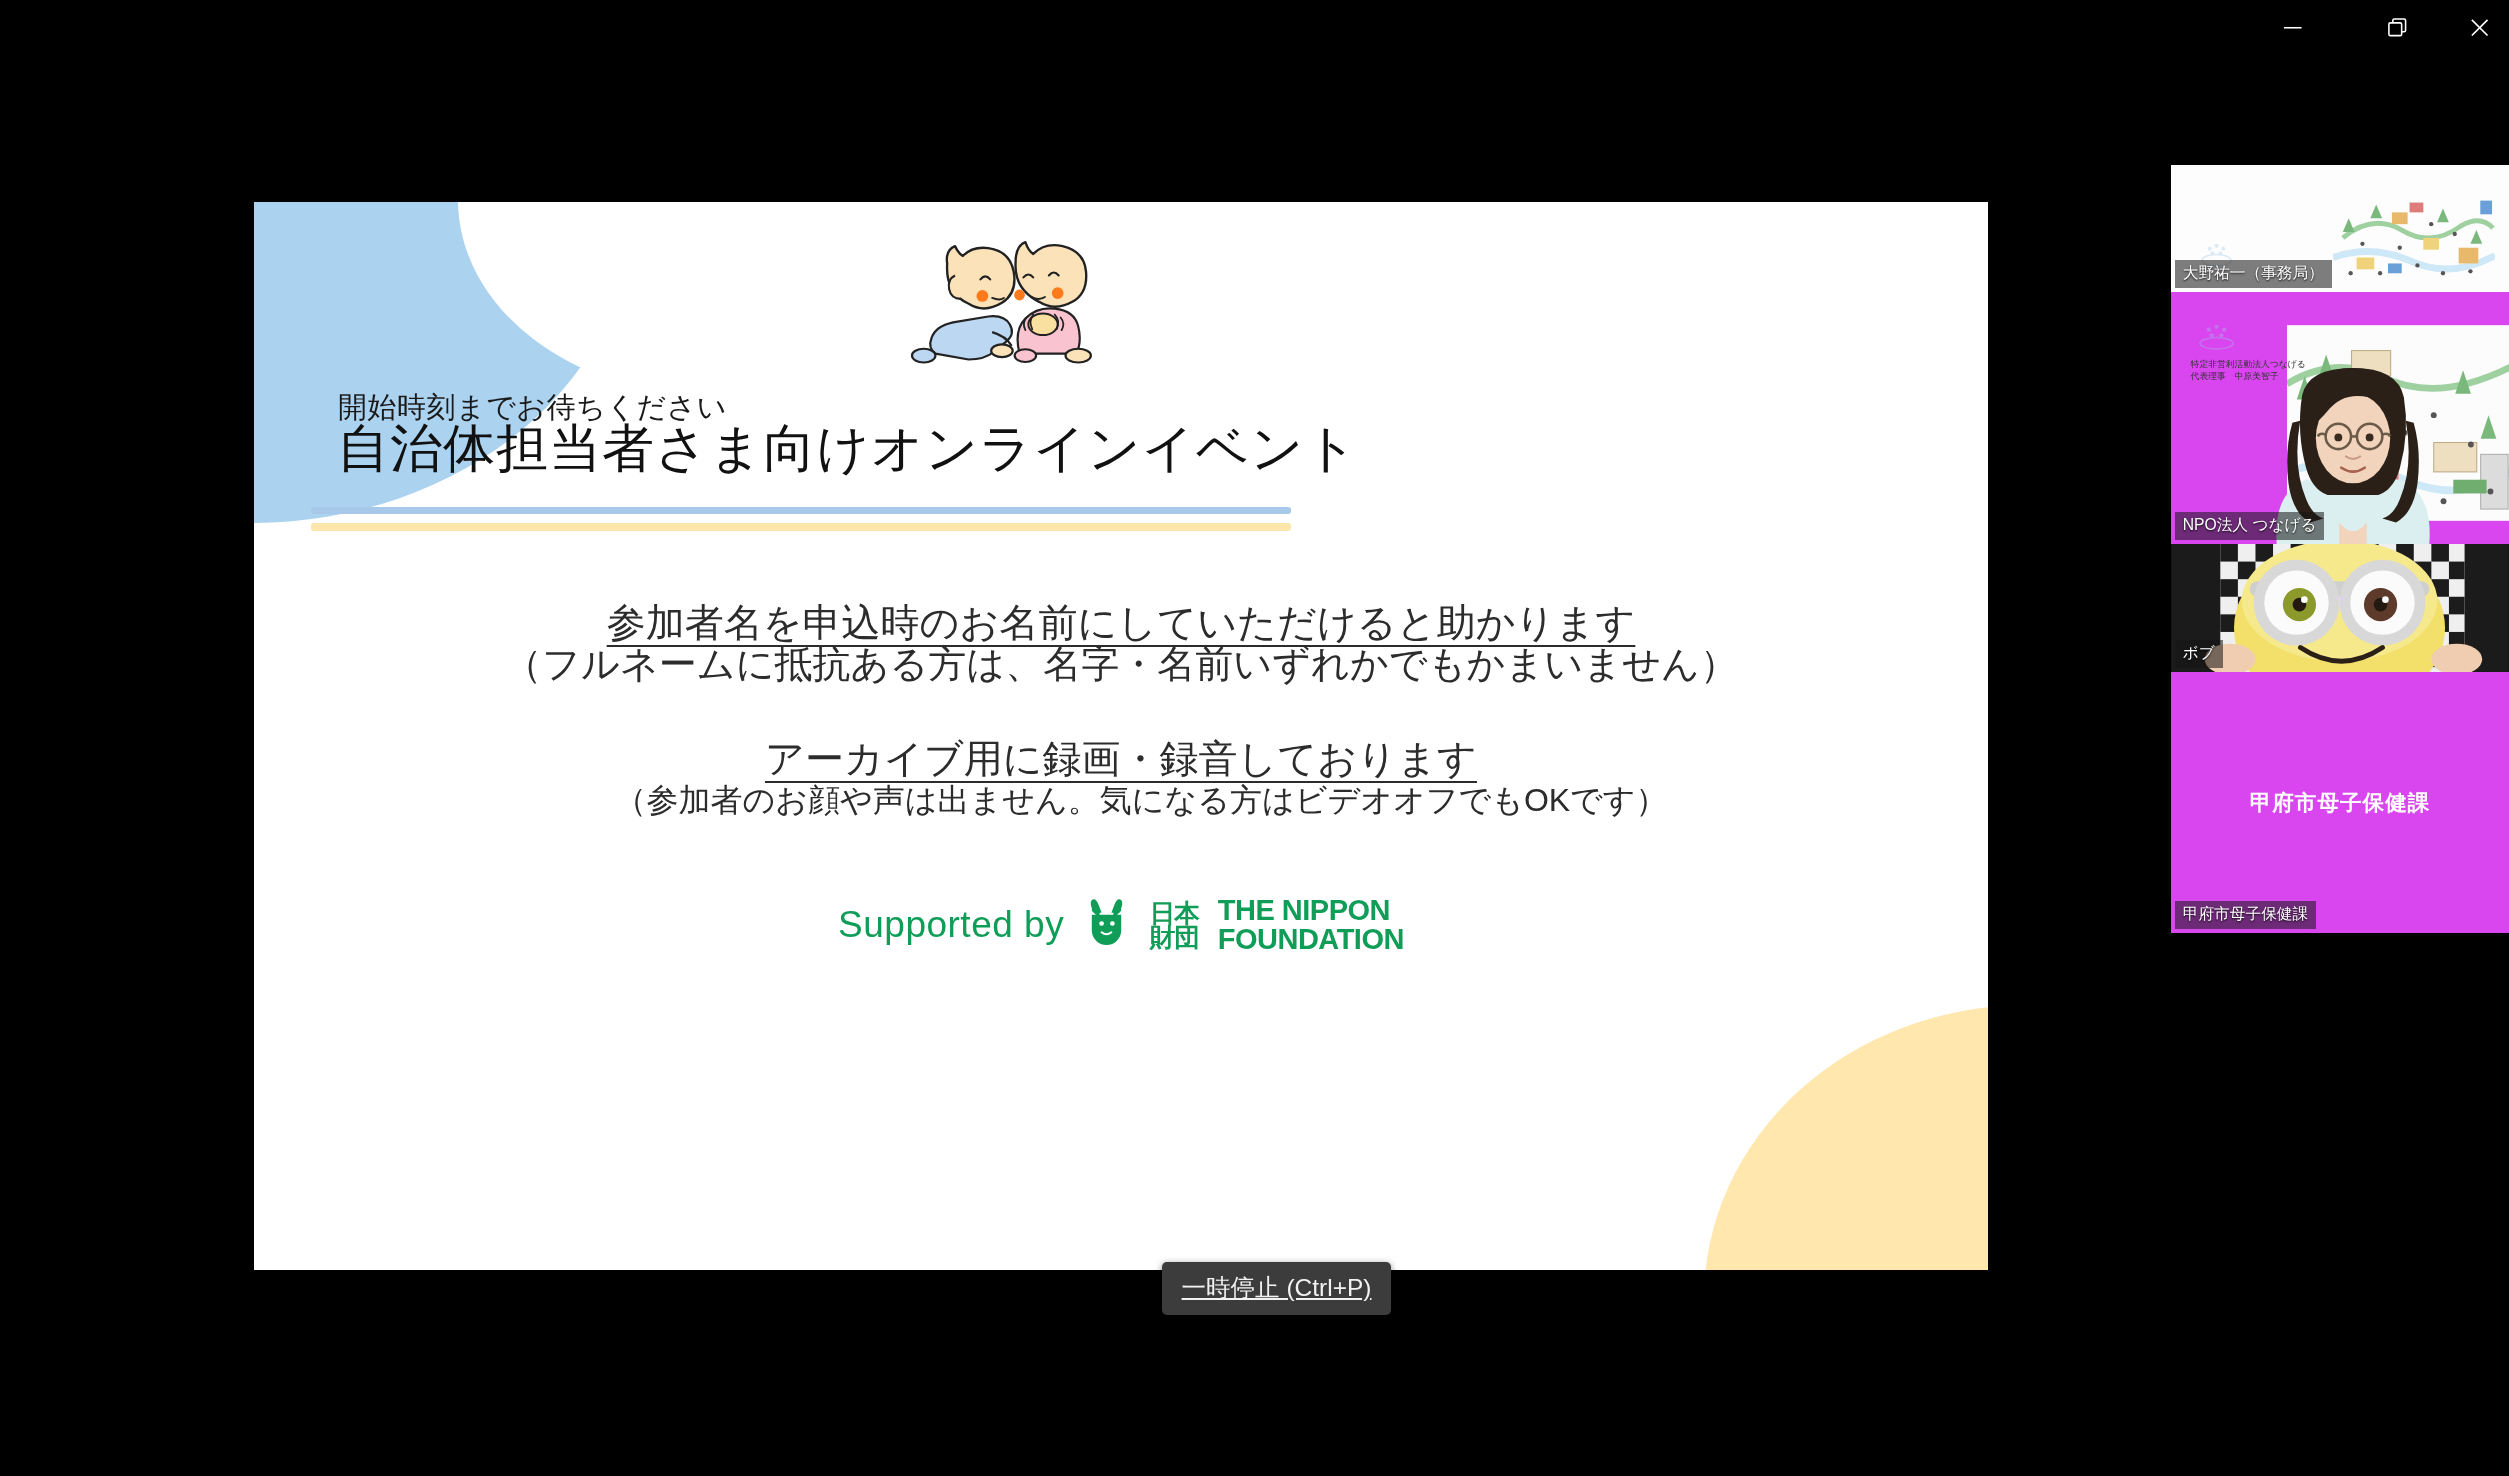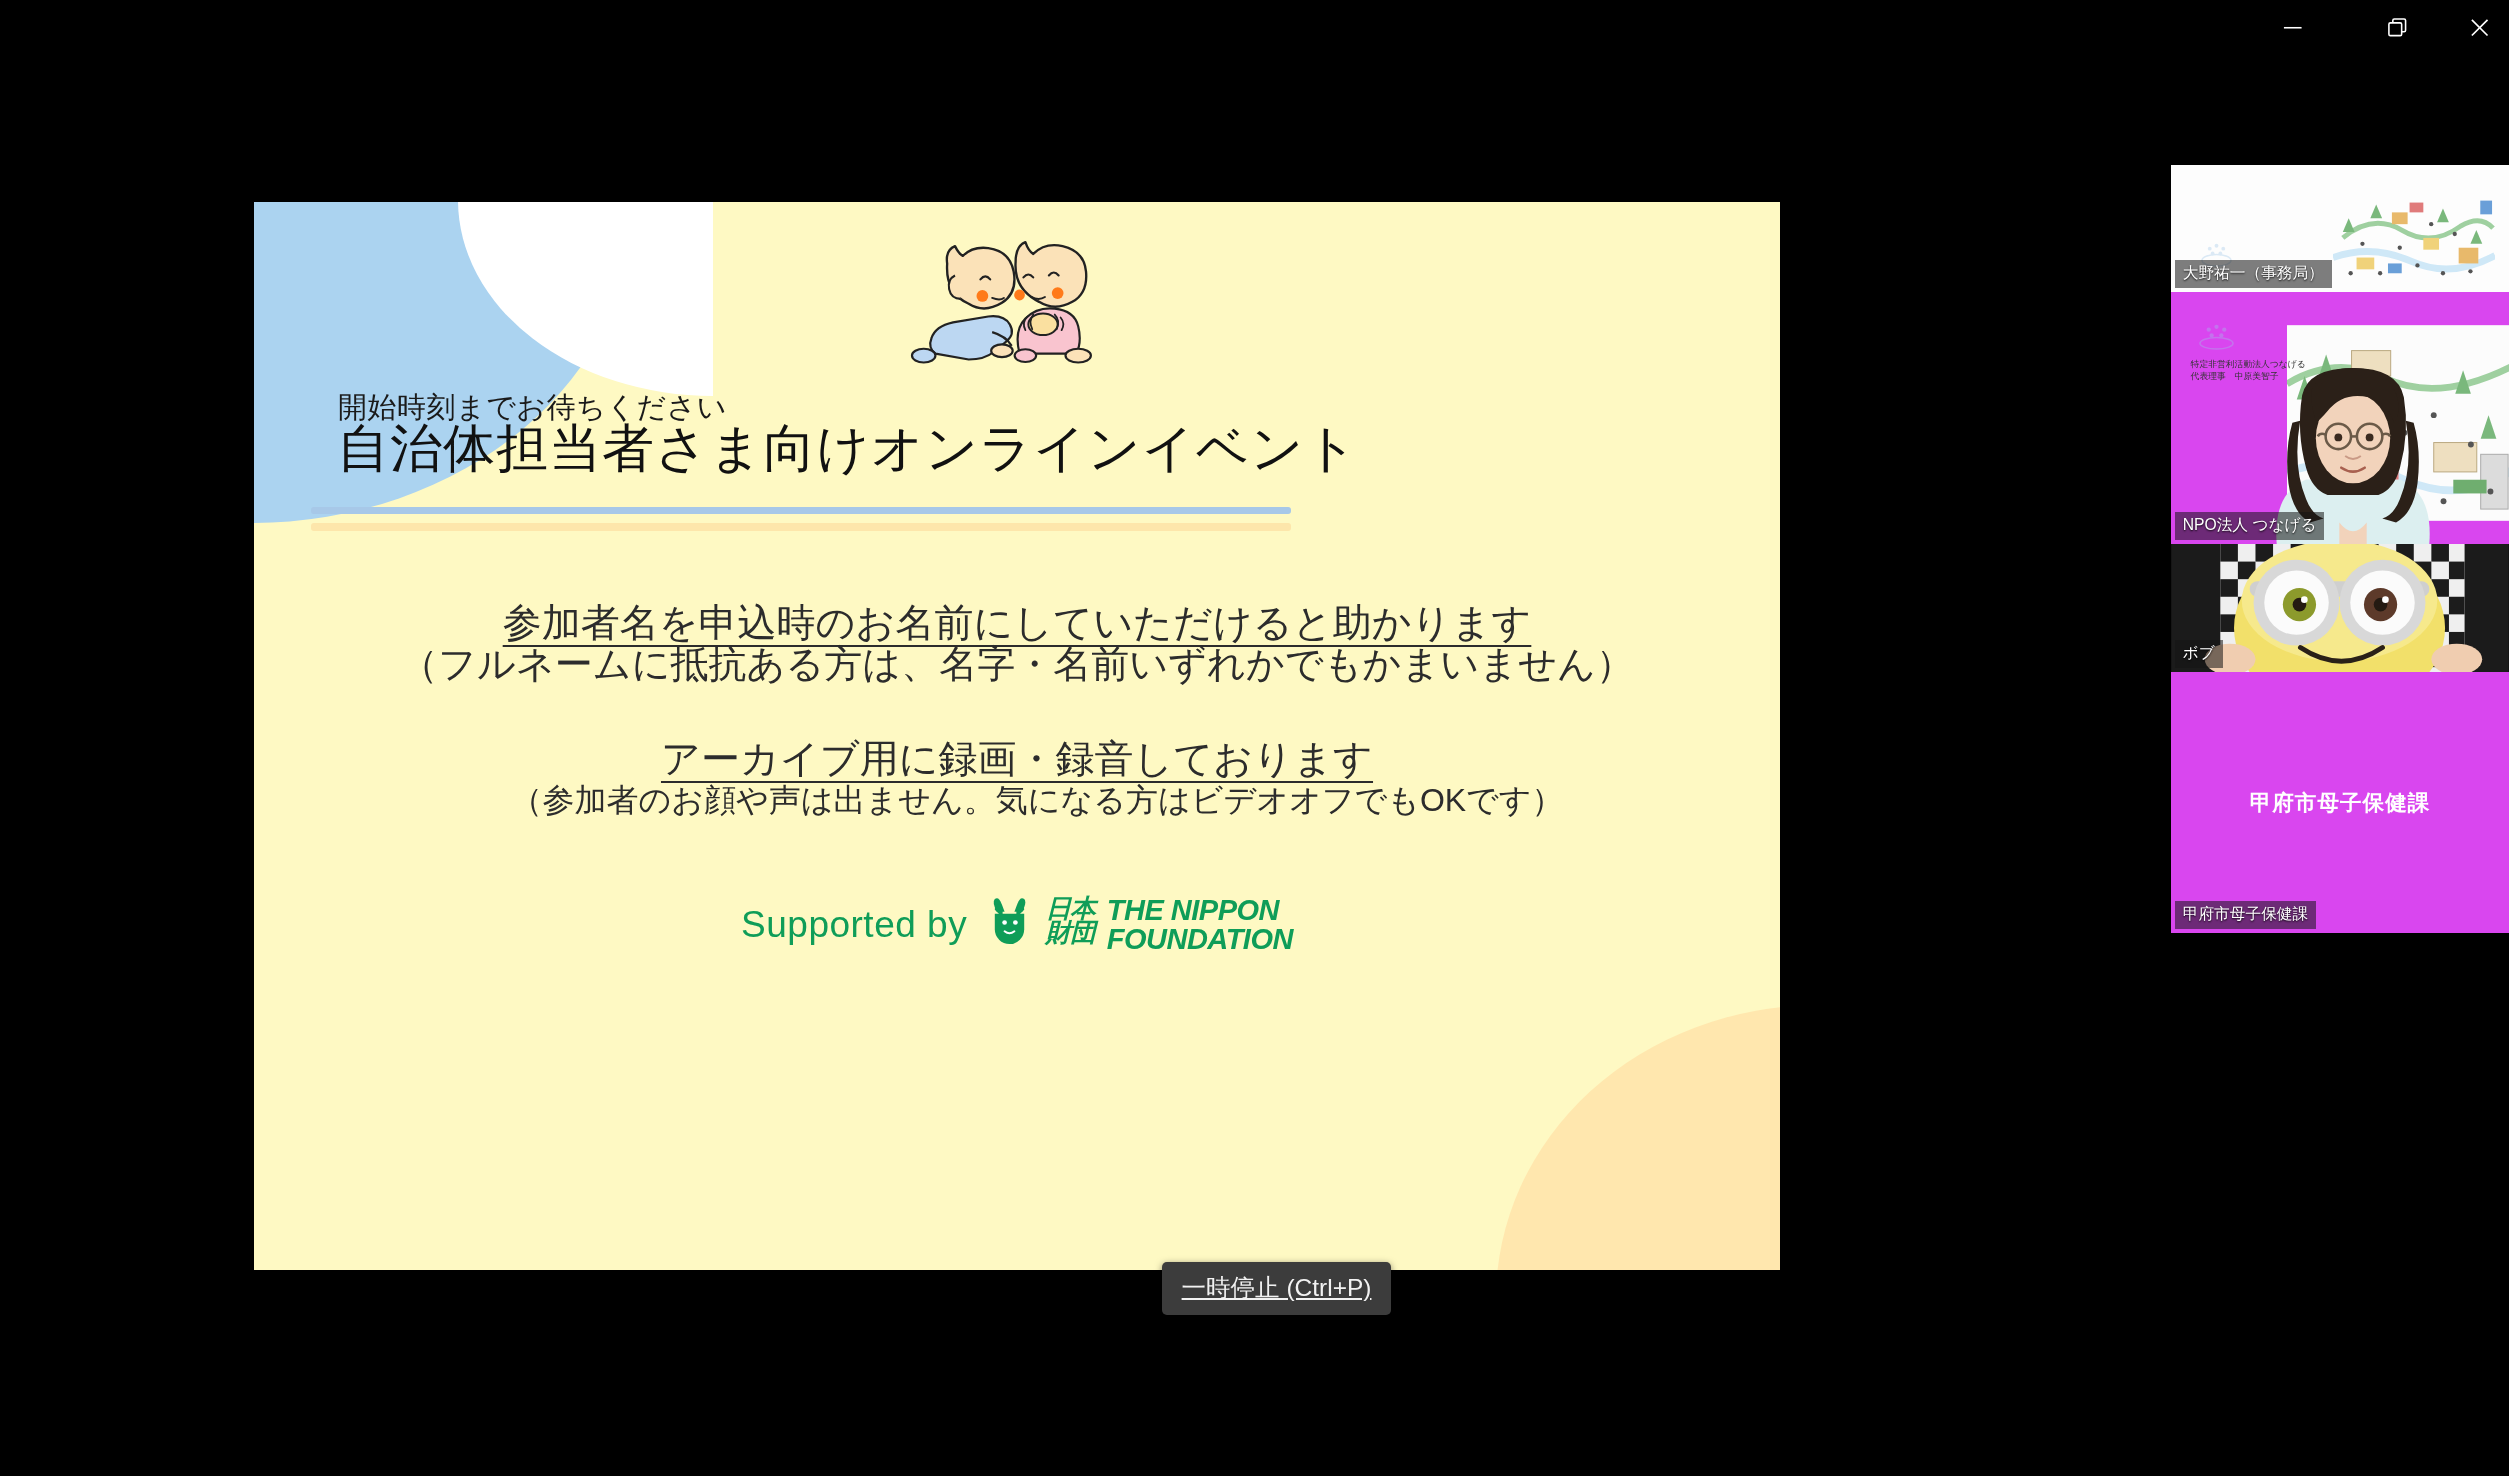--- a/index.html
+++ b/index.html
@@ -14,22 +14,22 @@
   .winctl { position: absolute; top: 0; height: 55px; width: 90px;
             display: flex; align-items: center; justify-content: center; }
   .winctl svg { display: block; }
   #btn-min { left: 2248px; }
   #btn-max { left: 2352px; }
   #btn-close { left: 2443px; width: 67px; left: 2446px; }
 
   
   #slide {
     position: absolute; left: 254px; top: 202px;
-    width: 1526px; height: 1068px;
-    background: #fef9c3; overflow: hidden;
+    width: 1734px; height: 1068px;
+    background: #ffffff; overflow: hidden;
   }
   
   #blue-shape {
     position: absolute; left: -2px; top: -2px;
     width: 384px; height: 323px;
     background: #abd3f0;
     border-bottom-right-radius: 100% 100%;
   }
   #blue-notch {
     position: absolute; left: 204px; top: -2px;
@@ -73,21 +73,21 @@
   .bline.u { text-decoration: underline; text-underline-offset: 8.8px; text-decoration-thickness: 2px; }
   #l1 { top: 394px; font-size: 39px; }
   #l2 { top: 437px; font-size: 38px; }
   #l3 { top: 530px; font-size: 39px; }
   #l4 { top: 577px; font-size: 32px; padding-left: 40px; }
 
   
   #supported { position: absolute; left: 0; top: 694px; width: 100%;
                display: flex; align-items: center; justify-content: center; gap: 17.6px; }
   #supported-label { font-size: 37px; color: #0f9d58; letter-spacing: 0.5px; }
-  #nf-logo { display: flex; align-items: flex-start; gap: 12px; font-style: italic; }
+  #nf-logo { display: flex; align-items: center; gap: 19px; }
   #nf-kanji { display: flex; flex-direction: column; line-height: .95; }
   .nf-kanji-row { font-size: 25.5px; font-weight: 700; color: #0f9d58;
                   font-family: "DejaVu Sans", sans-serif; letter-spacing: -1px; }
   #nf-en { display: flex; flex-direction: column; line-height: 1.0; }
   .nf-en-row { font-size: 29px; font-weight: 700; color: #0f9d58; letter-spacing: -0.5px; }
 
   
   #tooltip {
     position: absolute; left: 1162px; top: 1262px;
     background: #3c3c3c; color: #f2f2f2;

